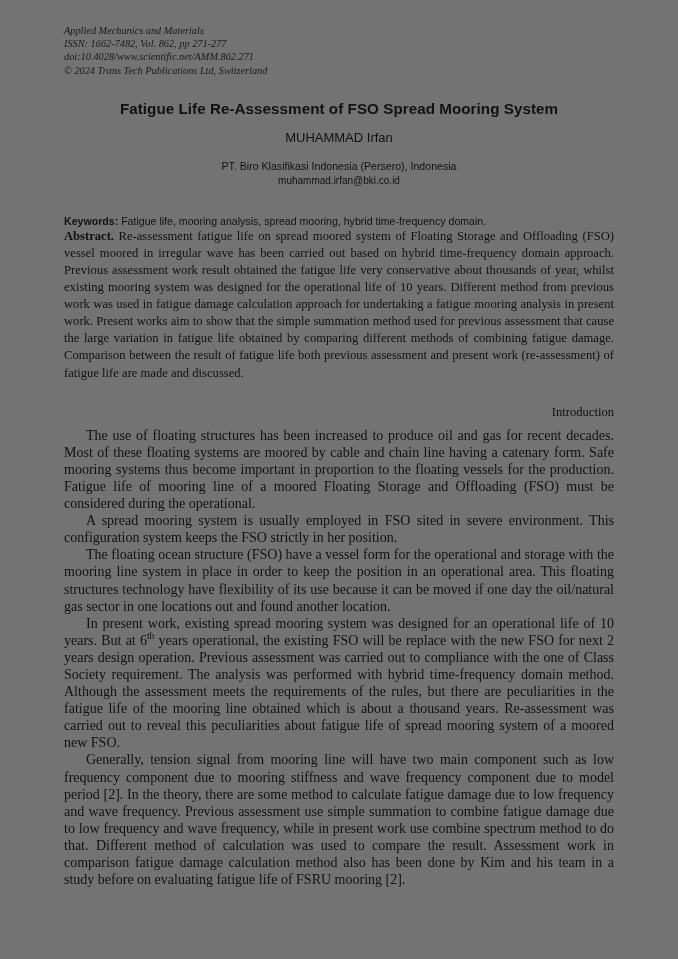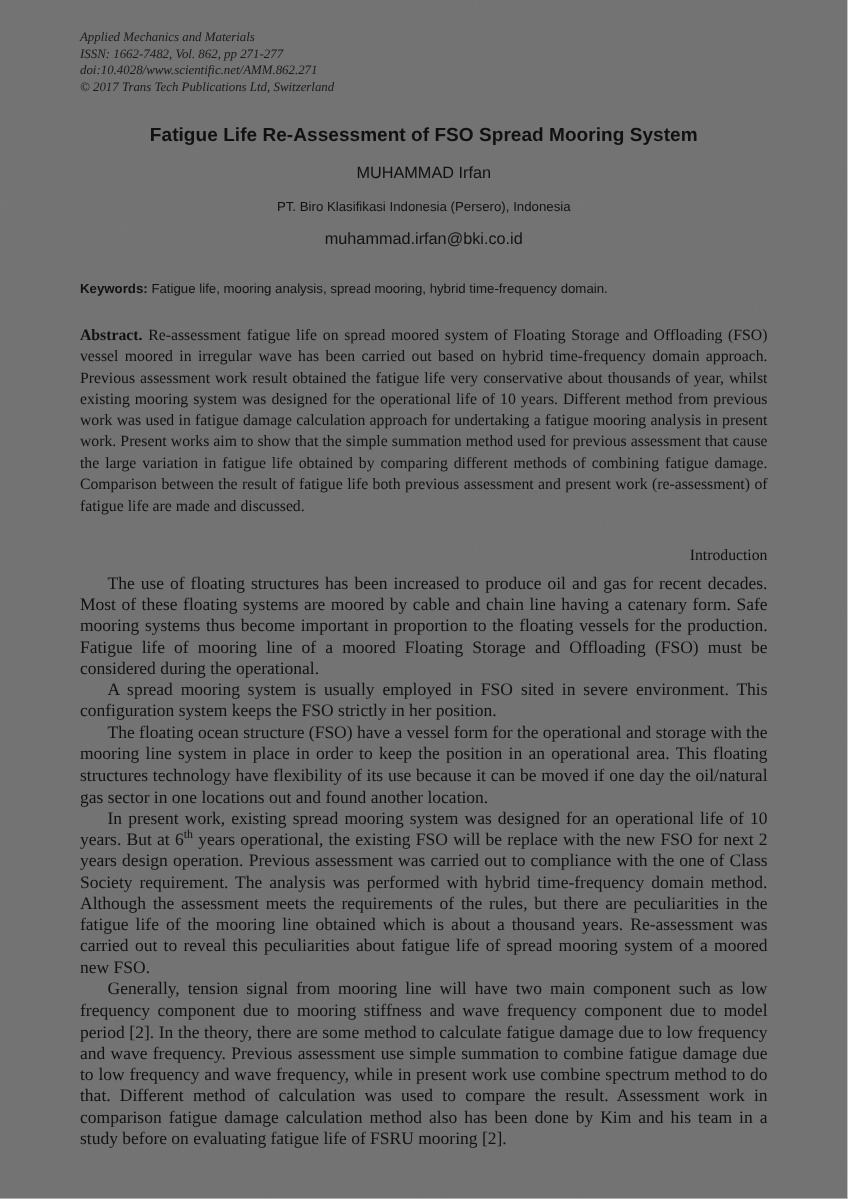--- a/index.html
+++ b/index.html
@@ -75,42 +75,41 @@
     line-height: 17px;
   }
   .affiliation {
     margin-top: 13px;
     text-align: center;
     font-family: "Liberation Sans", "DejaVu Sans", sans-serif;
     font-size: 10.6px;
     line-height: 14px;
   }
   .email {
-    margin-top: 11px;
+    margin-top: 1px;
     text-align: center;
     font-family: "Liberation Sans", "DejaVu Sans", sans-serif;
-    font-size: 13px;
+    font-size: 10px;
     line-height: 14px;
   }
 
   
   .keywords {
     margin-top: 26px;
     font-family: "Liberation Sans", "DejaVu Sans", sans-serif;
     font-size: 10.6px;
     line-height: 14px;
     text-align: left;
   }
   .keywords .kw-label {
     font-weight: bold;
   }
 
   
   .abstract {
-    margin-top: 22px;
     font-family: "Liberation Serif", "DejaVu Serif", serif;
     font-size: 12.6px;
     line-height: 17.1px;
     text-align: justify;
     text-justify: inter-word;
     hyphens: none;
   }
   .abstract .ab-label { font-weight: bold; }
 
   .section-heading {
@@ -146,21 +145,21 @@
 <div class="page">
   <div class="watermark"></div>
 
   <div class="content">
 
     <div class="runhead">
       <div class="runhead-left">
         <div>Applied Mechanics and Materials</div>
         <div>ISSN: 1662-7482, Vol. 862, pp 271-277</div>
         <div>doi:10.4028/www.scientific.net/AMM.862.271</div>
-        <div>© 2017 Trans Tech Publications Ltd, Switzerland</div>
+        <div>© 2024 Trans Tech Publications Ltd, Switzerland</div>
       </div>
     </div>
 
     <div class="title">Fatigue Life Re-Assessment of FSO Spread Mooring System</div>
     <div class="author">MUHAMMAD Irfan</div>
     <div class="affiliation">PT. Biro Klasifikasi Indonesia (Persero), Indonesia</div>
     <div class="email">muhammad.irfan@bki.co.id</div>
 
     <div class="keywords">
       <span class="kw-label">Keywords:</span>

